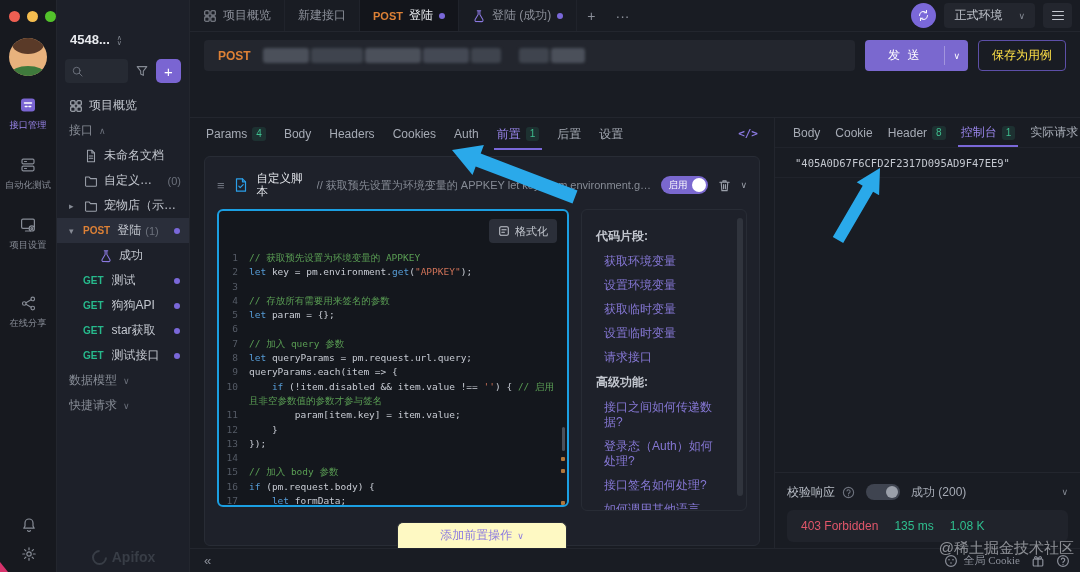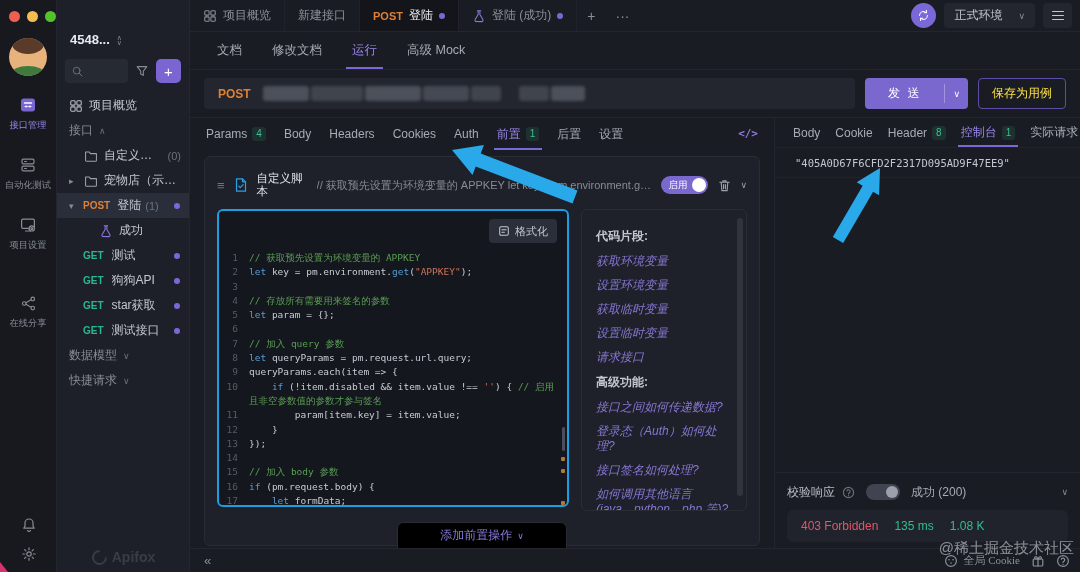--- a/index.html
+++ b/index.html
@@ -123,24 +123,24 @@
   .code-line { display:flex; }
   .ln { width:30px; text-align:right; color:#555b66; flex-shrink:0; padding-right:11px; }
   .lc { flex:1; white-space:pre-wrap; word-break:break-all; color:#c8ccd4; }
   .tok-kw{color:#569cd6} .tok-cm{color:#5a9e54} .tok-str{color:#ce7258} .tok-fn{color:#569cd6} .tok-pl{color:#c8ccd4}
   .vthumb { position:absolute; right:2px; top:216px; width:3px; height:24px; background:#4a505b; border-radius:2px; cursor:pointer; }
   .mmark { position:absolute; right:2px; width:4px; height:4px; background:#b0763a; border-radius:1px; }
 
   .snippets { flex:1; margin-left:12px; border:1px solid #282c35; border-radius:6px; padding:12px 14px 8px; position:relative; overflow:hidden; height:302px; }
   .snip-title { font-size:12px; color:#c3c7cf; font-weight:bold; margin:6px 0 4px; }
   .snip-title:first-child{margin-top:0;}
-  .snip-link { font-size:12px; color:#8577d4; margin:9px 0; cursor:pointer; line-height:15px;font-style:italic; }
+  .snip-link { font-size:12px; color:#8577d4; margin:9px 8px; cursor:pointer; line-height:15px; }
   .snip-scroll { position:absolute; right:3px; top:8px; width:6px; height:278px; background:#30343d; border-radius:3px; cursor:pointer; }
 
-  .add-action { position:absolute; bottom:0; left:50%; transform:translateX(-50%); width:170px; height:26px; background:#000000; border:1px solid #282c35; border-bottom:none; border-radius:6px 6px 0 0; color:#8b79e0; display:flex; align-items:center; justify-content:center; gap:5px; cursor:pointer; }
+  .add-action { position:absolute; bottom:0; left:50%; transform:translateX(-50%); width:170px; height:26px; background:#fef9c3; border:1px solid #282c35; border-bottom:none; border-radius:6px 6px 0 0; color:#8b79e0; display:flex; align-items:center; justify-content:center; gap:5px; cursor:pointer; }
   .add-action .chev{font-size:9px;}
 
   
   .response-pane { flex:1; position:relative; display:flex; flex-direction:column; min-width:0; }
   .res-tabs { height:30px; display:flex; align-items:center; gap:15px; padding:0 18px; color:#a6abb5; border-bottom:1px solid #20232b; flex-shrink:0; }
   .console-row { height:30px; display:flex; align-items:center; padding:0 20px; color:#c3c7cf; border-bottom:1px solid #20232b; font-family:"DejaVu Sans Mono",monospace; font-size:10.5px; flex-shrink:0; }
   .res-bottom { position:absolute; left:0; right:0; bottom:0; border-top:1px solid #23262e; padding:8px 12px 6px; }
   .validate-row { display:flex; align-items:center; gap:7px; color:#a6abb5; height:22px; }
   .validate-row .bold{ color:#b8bdc6; }
   .help-ic { width:13px; height:13px; color:#6c717c; }
@@ -268,20 +268,29 @@
             <rect x="2" y="9" width="5" height="5" rx="1"></rect>
             <rect x="9" y="9" width="5" height="5" rx="1"></rect>
           </svg>
         </span>
         <span class="tlabel">项目概览</span>
       </div>
       <div class="tree-row t-section">
         <span class="tlabel">接口</span>
         <span class="schev">∧</span>
       </div>
+      <div class="tree-row t-doc ind1">
+        <span class="ic ">
+          <svg viewBox="0 0 16 16" width="14" height="14">
+            <path d="M4 1.5h5l3 3v10h-8z"></path>
+            <path d="M9 1.5v3h3M6 8h4M6 10.5h4"></path>
+          </svg>
+        </span>
+        <span class="tlabel">未命名文档</span>
+      </div>
       <div class="tree-row t-folder ind1">
         <span class="ic ">
           <svg viewBox="0 0 16 16" width="14" height="14">
             <path d="M1.8 3.5h4.2l1.5 1.8h6.7V13a1 1 0 0 1-1 1H2.8a1 1 0 0 1-1-1z"></path>
           </svg>
         </span>
         <span class="tlabel">自定义脚本</span>
         <span class="tcount">(0)</span>
       </div>
       <div class="tree-row t-folder ind1">
@@ -389,34 +398,20 @@
           <span class="chev">∨</span>
         </div>
         <div class="menu-btn">
           <i></i>
           <i></i>
           <i></i>
         </div>
       </div>
     </div>
 
-  <div class="doc-tabs">
-      <div class="doc-tab">
-        <span>文档</span>
-      </div>
-      <div class="doc-tab">
-        <span>修改文档</span>
-      </div>
-      <div class="doc-tab active">
-        <span>运行</span>
-      </div>
-      <div class="doc-tab">
-        <span>高级 Mock</span>
-      </div>
-    </div>
 
   <div class="url-row">
     <div class="url-input">
       <span class="url-method">POST</span>
       <span class="blur-wrap">
           <span class="blur-block" style="width: 46px; background: rgb(75, 80, 90);"></span>
           <span class="blur-block" style="width: 52px; background: rgb(63, 68, 78);"></span>
           <span class="blur-block" style="width: 56px; background: rgb(75, 80, 90);"></span>
           <span class="blur-block" style="width: 46px; background: rgb(68, 73, 84);"></span>
           <span class="blur-block" style="width: 30px; background: rgb(63, 68, 78);"></span>

